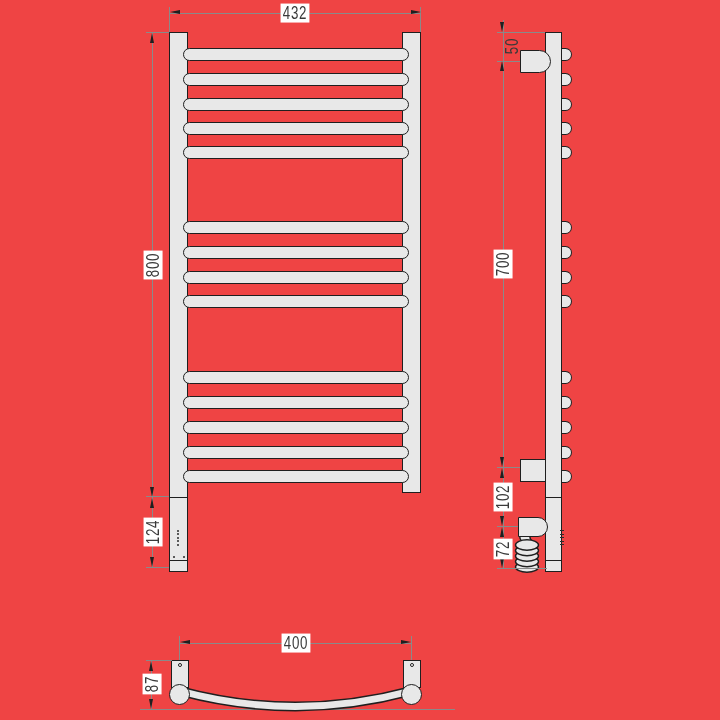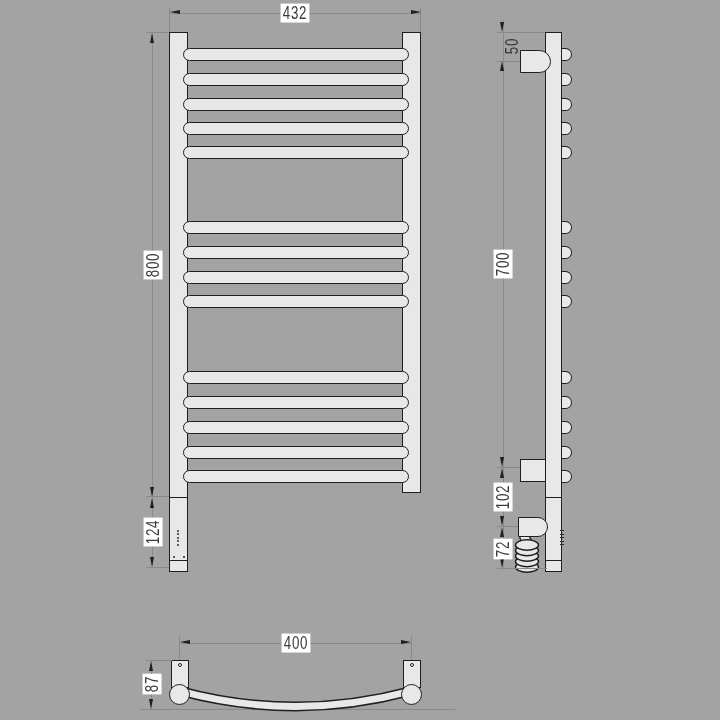--- a/index.html
+++ b/index.html
@@ -1,16 +1,16 @@
 <!DOCTYPE html>
 <html><head>
 <meta charset="utf-8">
 <style>
   html,body{margin:0;padding:0;background:#ffffff;}
-  #drawing{position:relative;width:720px;height:720px;background:#a3a3a3;overflow:hidden;
+  #drawing{position:relative;width:720px;height:720px;background:#ef4444;overflow:hidden;
            font-family:"Liberation Sans",sans-serif;}
   .part{position:absolute;background:#e8e8e8;border:1.6px solid #1f1f1f;box-sizing:border-box;}
   .bar{left:183px;width:226px;height:13px;border-radius:6.5px;}
   .bump{position:absolute;left:561.5px;width:10px;height:13px;background:#e8e8e8;
         border:1.6px solid #1f1f1f;border-left:none;border-radius:0 7px 7px 0;box-sizing:border-box;}
   .dl{position:absolute;background:#8a8a8a;}
   .ar{position:absolute;width:0;height:0;}
   .ar.u{border-left:2.6px solid transparent;border-right:2.6px solid transparent;border-bottom:10px solid #1f1f1f;}
   .ar.d{border-left:2.6px solid transparent;border-right:2.6px solid transparent;border-top:10px solid #1f1f1f;}
   .ar.l{border-top:2.6px solid transparent;border-bottom:2.6px solid transparent;border-right:10px solid #1f1f1f;}

